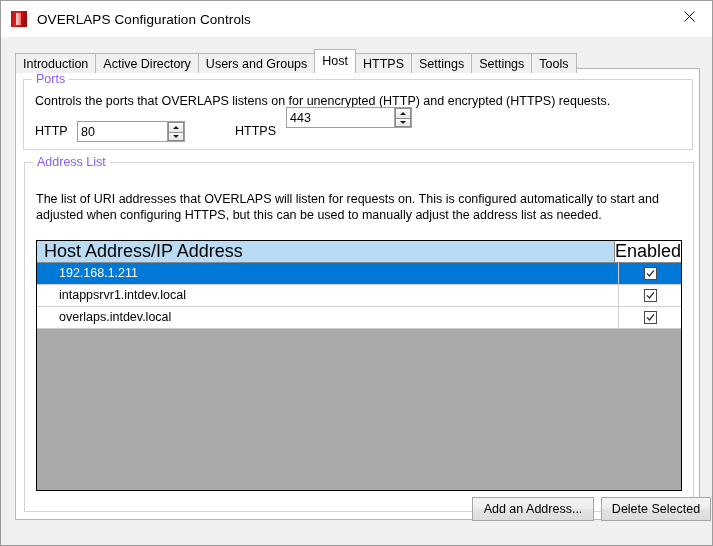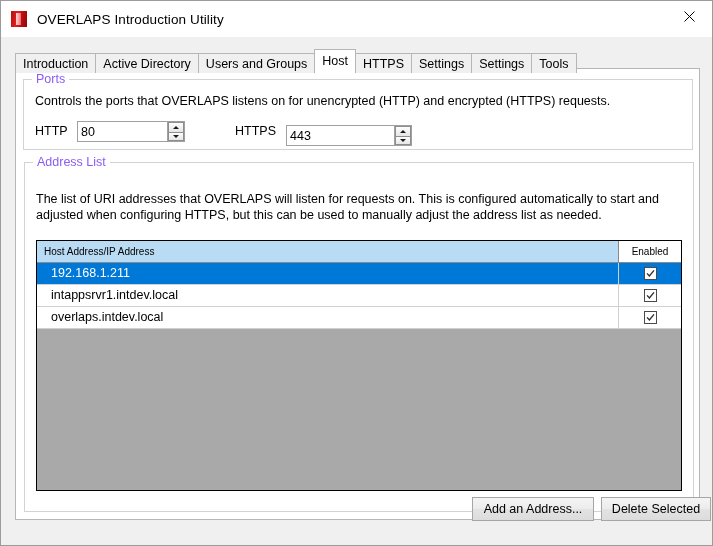--- a/index.html
+++ b/index.html
@@ -199,21 +199,21 @@
     width: 0; height: 0;
     border-left: 3px solid transparent;
     border-right: 3px solid transparent;
   }
   .arrow-up { border-bottom: 3px solid #1a1a1a; }
   .arrow-down { border-top: 3px solid #1a1a1a; }
 
   #http-label  { left: 11px;  top: 41px; }
   #http-field  { left: 53px;  top: 41px; width: 108px; }
   #https-label { left: 211px; top: 41px; }
-  #https-field { left: 262px; top: 45px; width: 126px; }
+  #https-field { left: 262px; top: 27px; width: 126px; }
 
   
   #address-grid {
     position: absolute;
     left: 11px;
     top: 77px;
     width: 646px;
     height: 251px;
     box-sizing: border-box;
     border: 1px solid #000000;
@@ -221,21 +221,21 @@
     overflow: hidden;
   }
   #grid-header {
     display: flex;
     height: 22px;
     background: #b9dbf3;
     border-bottom: 1px solid #8a8a8a;
     box-sizing: border-box;
   }
   .hdr-cell {
-    font-size: 10px;
+    font-size: 18px;
     color: #000;
     line-height: 21px;
     box-sizing: border-box;
     cursor: default;
   }
   .hdr-addr {
     flex: 1 1 auto;
     padding-left: 7px;
     border-right: 1px solid #8a8a8a;
   }
@@ -248,21 +248,21 @@
     display: flex;
     height: 22px;
     box-sizing: border-box;
     border-bottom: 1px solid #d0d0d0;
     background: #ffffff;
     cursor: default;
   }
   .grid-row.selected { background: #0078d7; }
   .cell-addr {
     flex: 1 1 auto;
-    padding-left: 14px;
+    padding-left: 22px;
     font-size: 12.5px;
     color: #000;
     line-height: 21px;
     box-sizing: border-box;
     border-right: 1px solid #d0d0d0;
     white-space: nowrap;
     overflow: hidden;
   }
   .grid-row.selected .cell-addr { color: #ffffff; }
   .cell-enabled {
@@ -304,21 +304,21 @@
   #add-address-button  { left: 447px; top: 334px; width: 122px; }
   #delete-selected-button { left: 576px; top: 334px; width: 110px; }
 </style>
 </head>
 <body>
 
 <div id="app-window">
 
   <div id="title-bar">
     <div id="app-icon"></div>
-    <div id="title-text">OVERLAPS Introduction Utility</div>
+    <div id="title-text">OVERLAPS Configuration Controls</div>
     <div id="close-button">
       <svg width="11" height="11" viewBox="0 0 11 11" aria-hidden="true">
         <line x1="0.5" y1="0.5" x2="10.5" y2="10.5" stroke="#000" stroke-width="1"></line>
         <line x1="10.5" y1="0.5" x2="0.5" y2="10.5" stroke="#000" stroke-width="1"></line>
       </svg>
     </div>
   </div>
 
   <div id="tab-strip">
     <div class="tab">Introduction</div>

